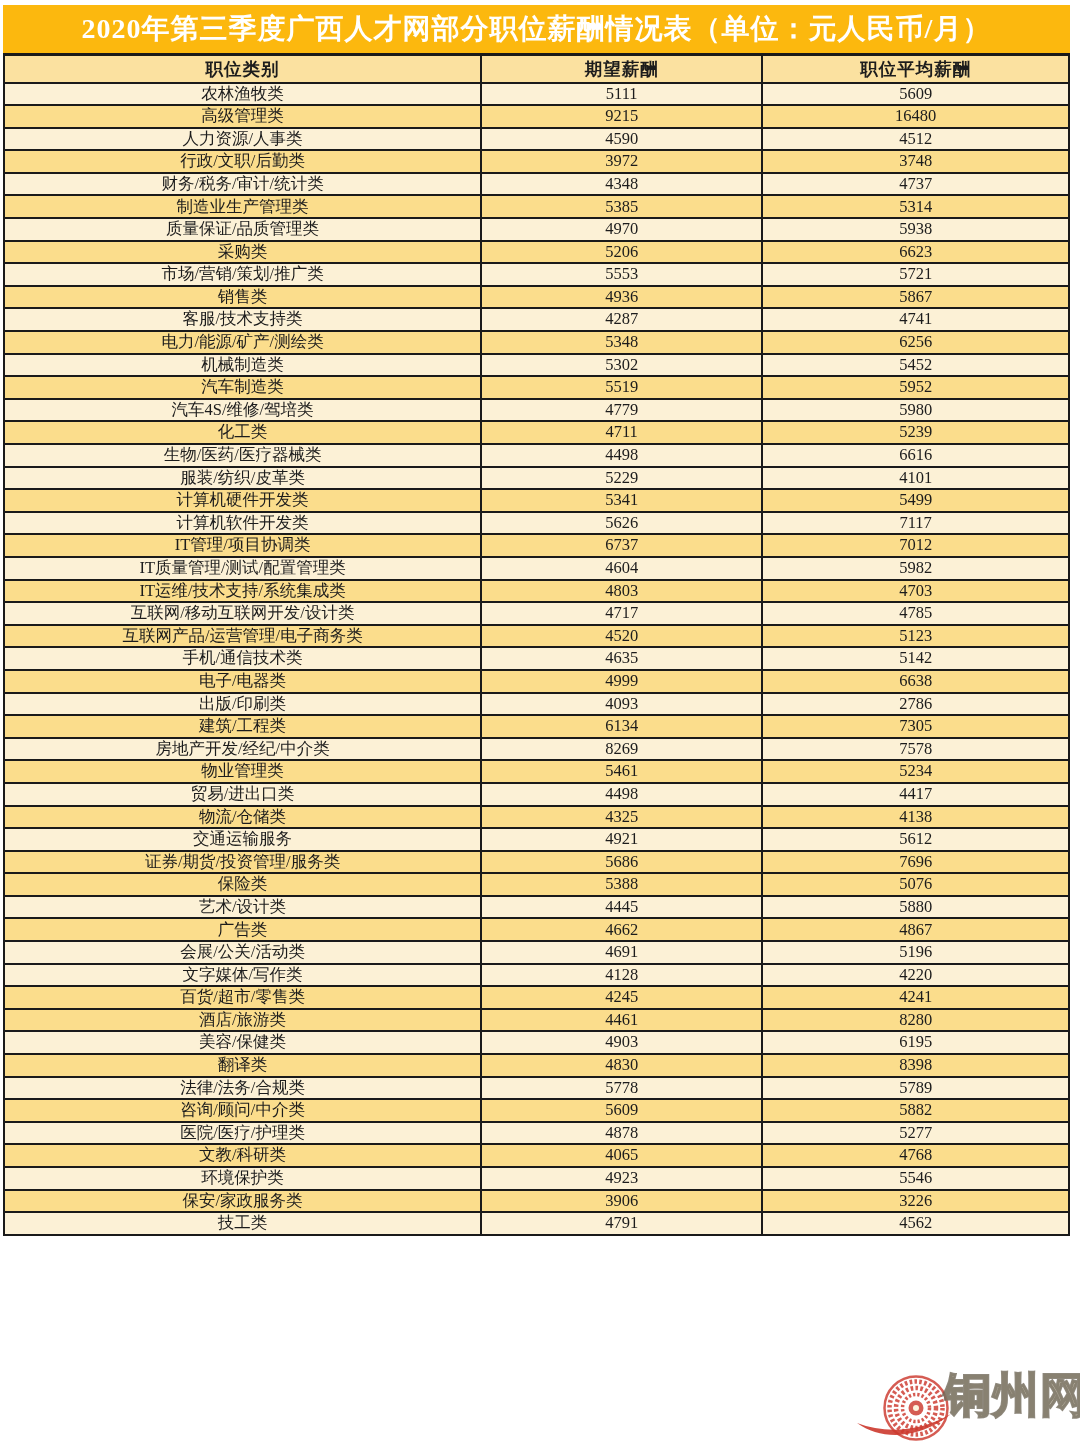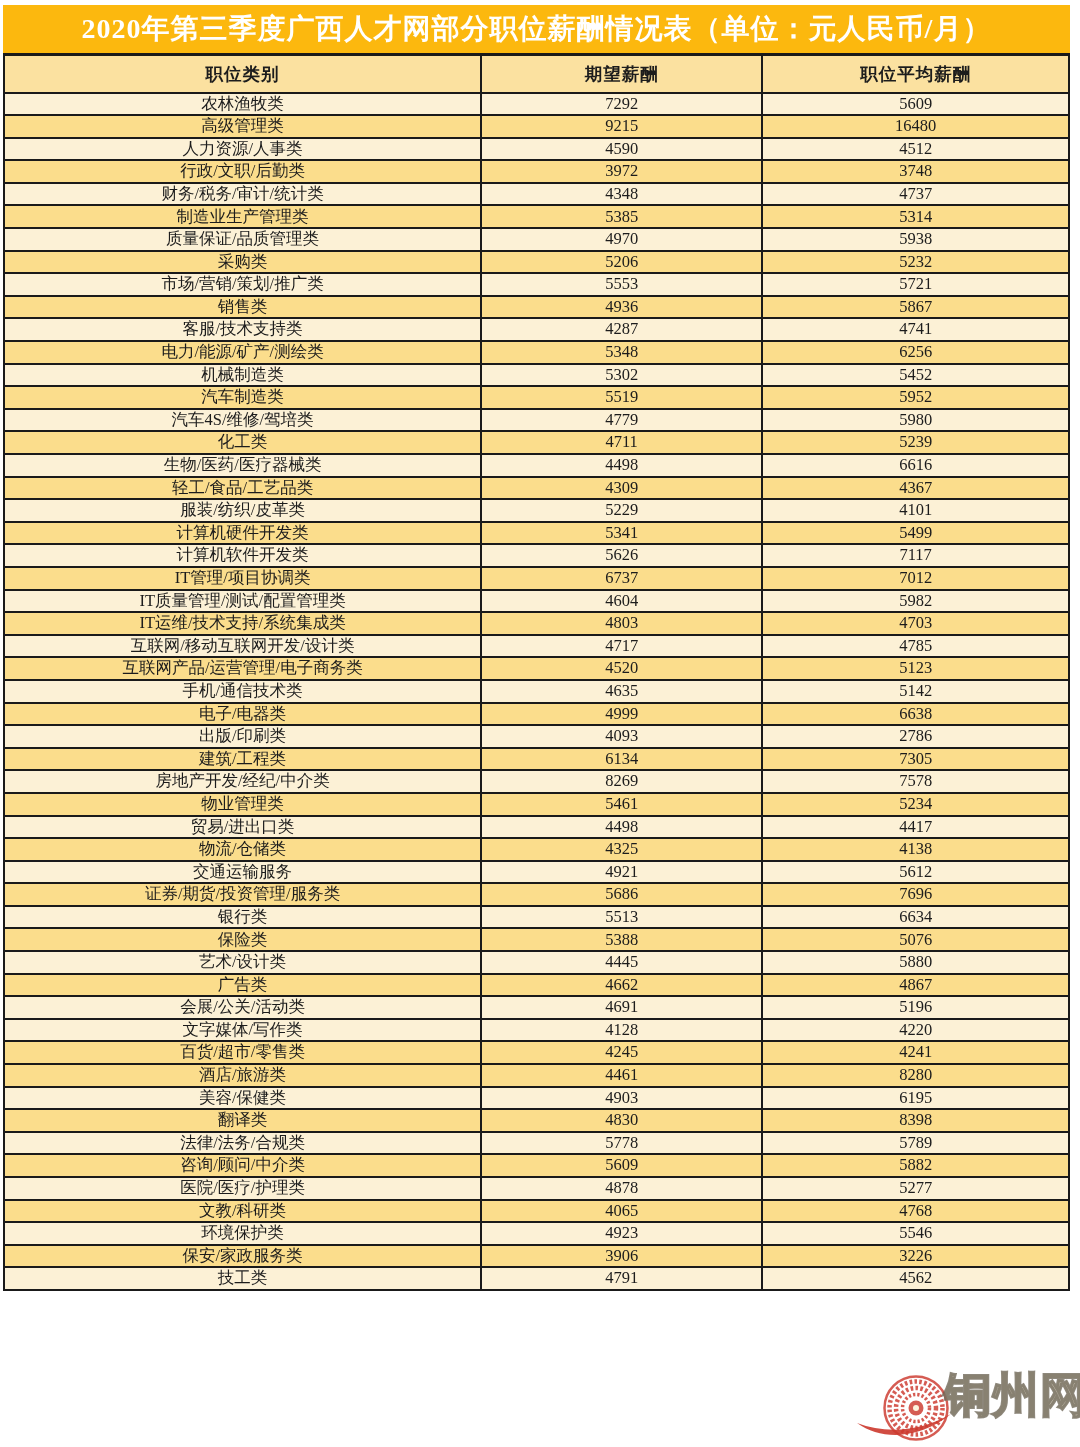--- a/index.html
+++ b/index.html
@@ -43,21 +43,21 @@
   th,td{
     border:2px solid var(--border);
     text-align:center;
     vertical-align:middle;
     overflow:hidden;
     white-space:nowrap;
     padding:0;
   }
   thead th{
     border-top-width:3px;
-    height:38px;
+    height:28px;
     background:var(--header_bg);
     font-size:17.5px;
     font-weight:bold;
     letter-spacing:1px;
   }
   tbody td{
     height:22.6px;
     font-size:16.5px;
     line-height:1;
   }
@@ -109,21 +109,21 @@
       <thead>
         <tr>
           <th>职位类别</th>
           <th>期望薪酬</th>
           <th>职位平均薪酬</th>
         </tr>
       </thead>
       <tbody>
           <tr class="odd">
             <td>农林渔牧类</td>
-            <td>7292</td>
+            <td>5111</td>
             <td>5609</td>
           </tr>
           <tr class="even">
             <td>高级管理类</td>
             <td>9215</td>
             <td>16480</td>
           </tr>
           <tr class="odd">
             <td>人力资源/人事类</td>
             <td>4590</td>
@@ -145,21 +145,21 @@
             <td>5314</td>
           </tr>
           <tr class="odd">
             <td>质量保证/品质管理类</td>
             <td>4970</td>
             <td>5938</td>
           </tr>
           <tr class="even">
             <td>采购类</td>
             <td>5206</td>
-            <td>5232</td>
+            <td>6623</td>
           </tr>
           <tr class="odd">
             <td>市场/营销/策划/推广类</td>
             <td>5553</td>
             <td>5721</td>
           </tr>
           <tr class="even">
             <td>销售类</td>
             <td>4936</td>
             <td>5867</td>
@@ -192,25 +192,20 @@
           <tr class="even">
             <td>化工类</td>
             <td>4711</td>
             <td>5239</td>
           </tr>
           <tr class="odd">
             <td>生物/医药/医疗器械类</td>
             <td>4498</td>
             <td>6616</td>
           </tr>
-          <tr class="even">
-            <td>轻工/食品/工艺品类</td>
-            <td>4309</td>
-            <td>4367</td>
-          </tr>
           <tr class="odd">
             <td>服装/纺织/皮革类</td>
             <td>5229</td>
             <td>4101</td>
           </tr>
           <tr class="even">
             <td>计算机硬件开发类</td>
             <td>5341</td>
             <td>5499</td>
           </tr>
@@ -286,25 +281,20 @@
           </tr>
           <tr class="odd">
             <td>交通运输服务</td>
             <td>4921</td>
             <td>5612</td>
           </tr>
           <tr class="even">
             <td>证券/期货/投资管理/服务类</td>
             <td>5686</td>
             <td>7696</td>
-          </tr>
-          <tr class="odd">
-            <td>银行类</td>
-            <td>5513</td>
-            <td>6634</td>
           </tr>
           <tr class="even">
             <td>保险类</td>
             <td>5388</td>
             <td>5076</td>
           </tr>
           <tr class="odd">
             <td>艺术/设计类</td>
             <td>4445</td>
             <td>5880</td>

